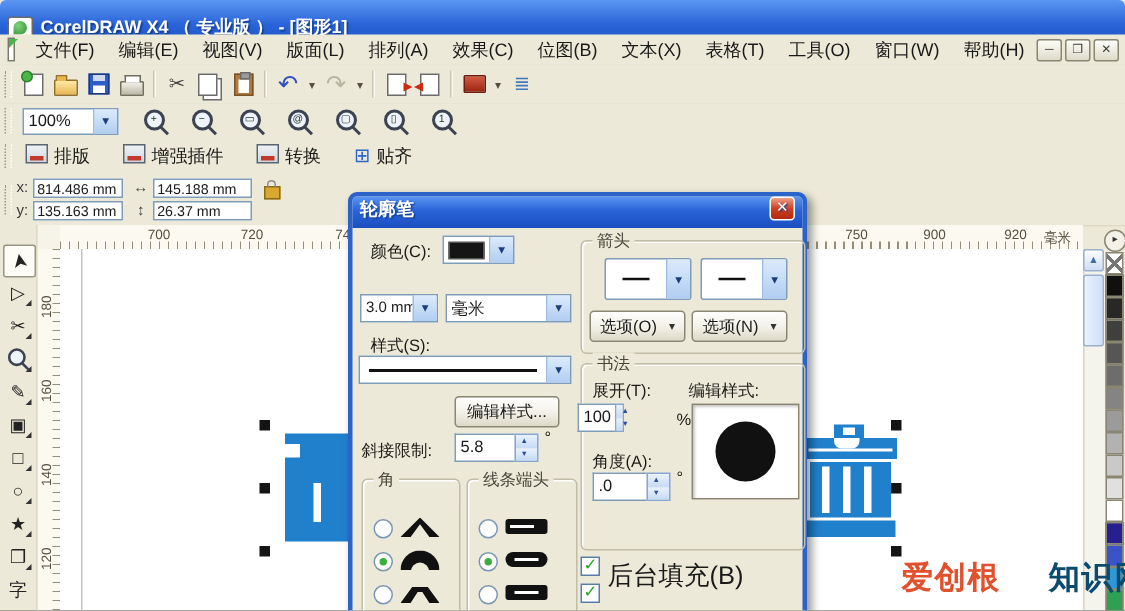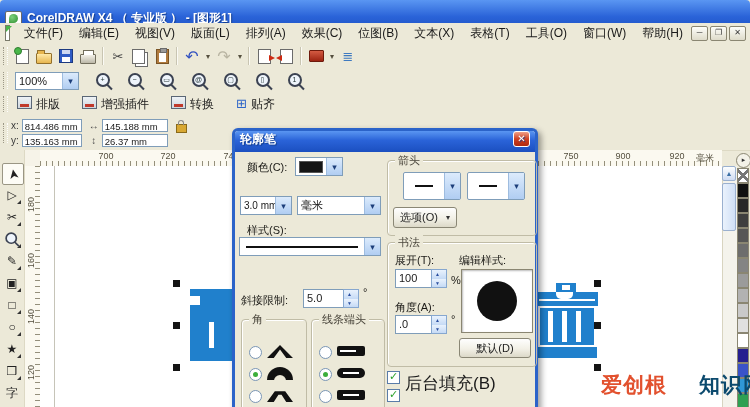--- a/index.html
+++ b/index.html
@@ -533,24 +533,25 @@
       </span>
 
       <span class="lab" style="left:12px;top:71px" data-name="style-label">样式(S):</span>
       <span class="combo abs" style="left:4px;top:85px;width:142px;height:19px" data-name="line-style-combo">
         <span class="val" data-name="line-style-preview">
             <span class="line-preview"></span>
           </span>
         <span class="dd" data-name="chevron-down-icon"></span>
       </span>
 
+      <span class="xpbtn" style="left:68px;top:112px;width:70px;height:21px" data-name="edit-style-button">编辑样式...</span>
 
       <span class="lab" style="left:6px;top:141px" data-name="miter-limit-label">斜接限制:</span>
       <span class="spin" style="left:68px;top:137px;width:56px;height:19px" data-name="miter-limit-spinner">
-        <span class="sval" data-name="miter-limit-value">5.0</span>
+        <span class="sval" data-name="miter-limit-value">5.8</span>
         <span class="sbtns">
             <span class="su" data-name="spin-up-icon"></span>
             <span class="sd" data-name="spin-down-icon"></span>
           </span>
       </span>
       <span class="unit-suffix" style="left:128px;top:134px" data-name="degree-suffix">°</span>
 
       <div class="gbox" style="left:6px;top:167px;width:64px;height:96px" data-name="corners-group">
         <span class="cap" data-name="corners-caption">角</span>
       </div>
@@ -580,46 +581,46 @@
           </span>
         <span class="dd" data-name="chevron-down-icon"></span>
       </span>
       <span class="combo arrow-combo" style="left:232px;top:20px;width:58px" data-name="end-arrow-combo">
         <span class="val" data-name="end-arrow-preview">
             <span class="arrow-line"></span>
           </span>
         <span class="dd" data-name="chevron-down-icon"></span>
       </span>
       <span class="xpbtn opt-btn" style="left:158px;top:55px;width:64px;height:21px" data-name="start-arrow-options-button">选项(O)</span>
+      <span class="xpbtn opt-btn" style="left:226px;top:55px;width:64px;height:21px" data-name="end-arrow-options-button">选项(N)</span>
 
       <div class="gbox" style="left:152px;top:90px;width:148px;height:123px" data-name="calligraphy-group">
         <span class="cap" data-name="calligraphy-caption">书法</span>
       </div>
       <span class="lab" style="left:160px;top:101px" data-name="stretch-label">展开(T):</span>
-      <span class="spin" style="left:160px;top:117px;width:52px;height:19px" data-name="stretch-spinner">
+      <span class="spin" style="left:150px;top:117px;width:31px;height:19px" data-name="stretch-spinner">
         <span class="sval" data-name="stretch-value">100</span>
         <span class="sbtns">
             <span class="su" data-name="spin-up-icon"></span>
             <span class="sd" data-name="spin-down-icon"></span>
           </span>
       </span>
       <span class="unit-suffix" style="left:216px;top:122px" data-name="percent-suffix">%</span>
       <span class="lab" style="left:224px;top:101px" data-name="nib-shape-label">编辑样式:</span>
       <div class="nib-box" style="left:226px;top:117px;width:70px;height:62px" data-name="nib-preview">
         <span class="nib-dot" data-name="nib-shape"></span>
       </div>
       <span class="lab" style="left:160px;top:148px" data-name="angle-label">角度(A):</span>
       <span class="spin" style="left:160px;top:163px;width:52px;height:19px" data-name="angle-spinner">
         <span class="sval" data-name="angle-value">.0</span>
         <span class="sbtns">
             <span class="su" data-name="spin-up-icon"></span>
             <span class="sd" data-name="spin-down-icon"></span>
           </span>
       </span>
       <span class="unit-suffix" style="left:216px;top:161px" data-name="degree-suffix">°</span>
-      <span class="xpbtn" style="left:224px;top:186px;width:72px;height:20px" data-name="default-button">默认(D)</span>
 
       <span class="cb" style="left:152px;top:219px" data-name="behind-fill-checkbox"></span>
       <span class="cb-label" style="left:170px;top:220px" data-name="behind-fill-label">后台填充(B)</span>
       <span class="cb" style="left:152px;top:237px" data-name="scale-with-image-checkbox"></span>
     </div>
   </div>
 </div>
 
 </body></html>

